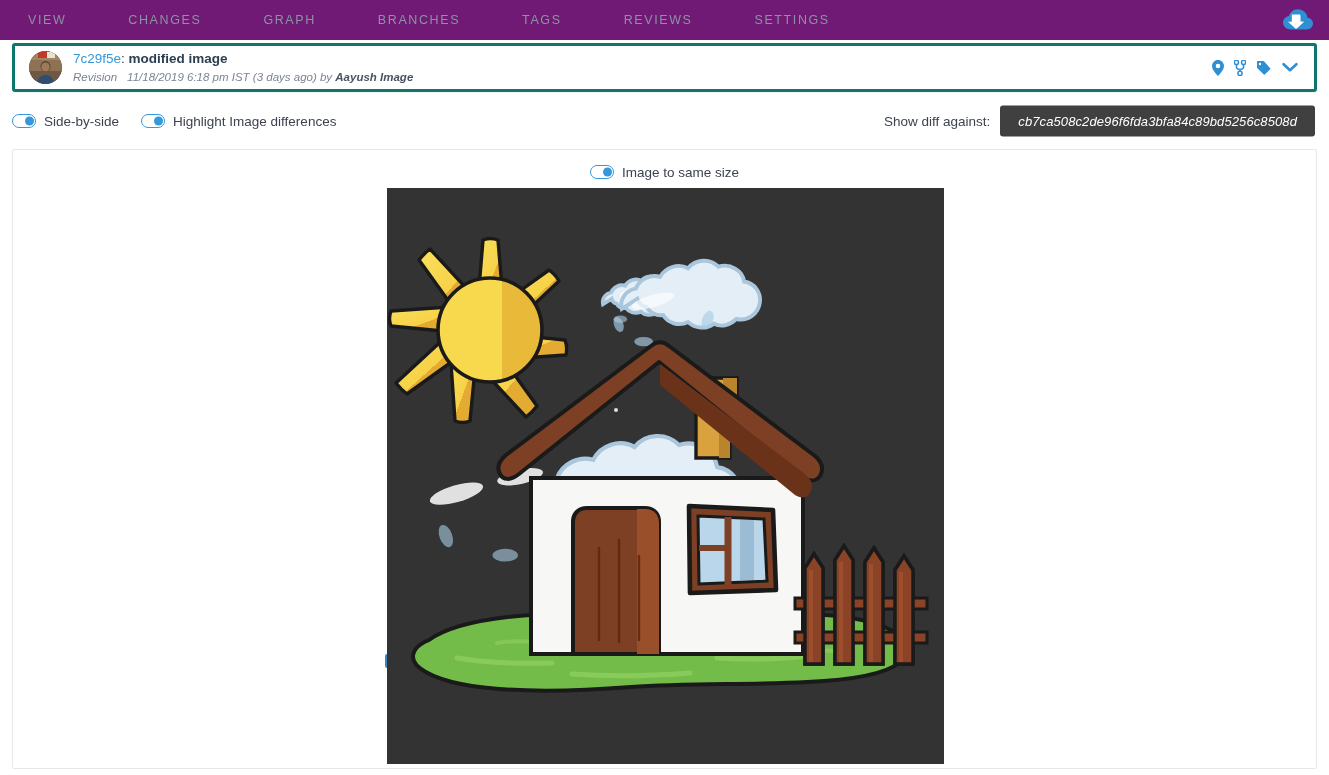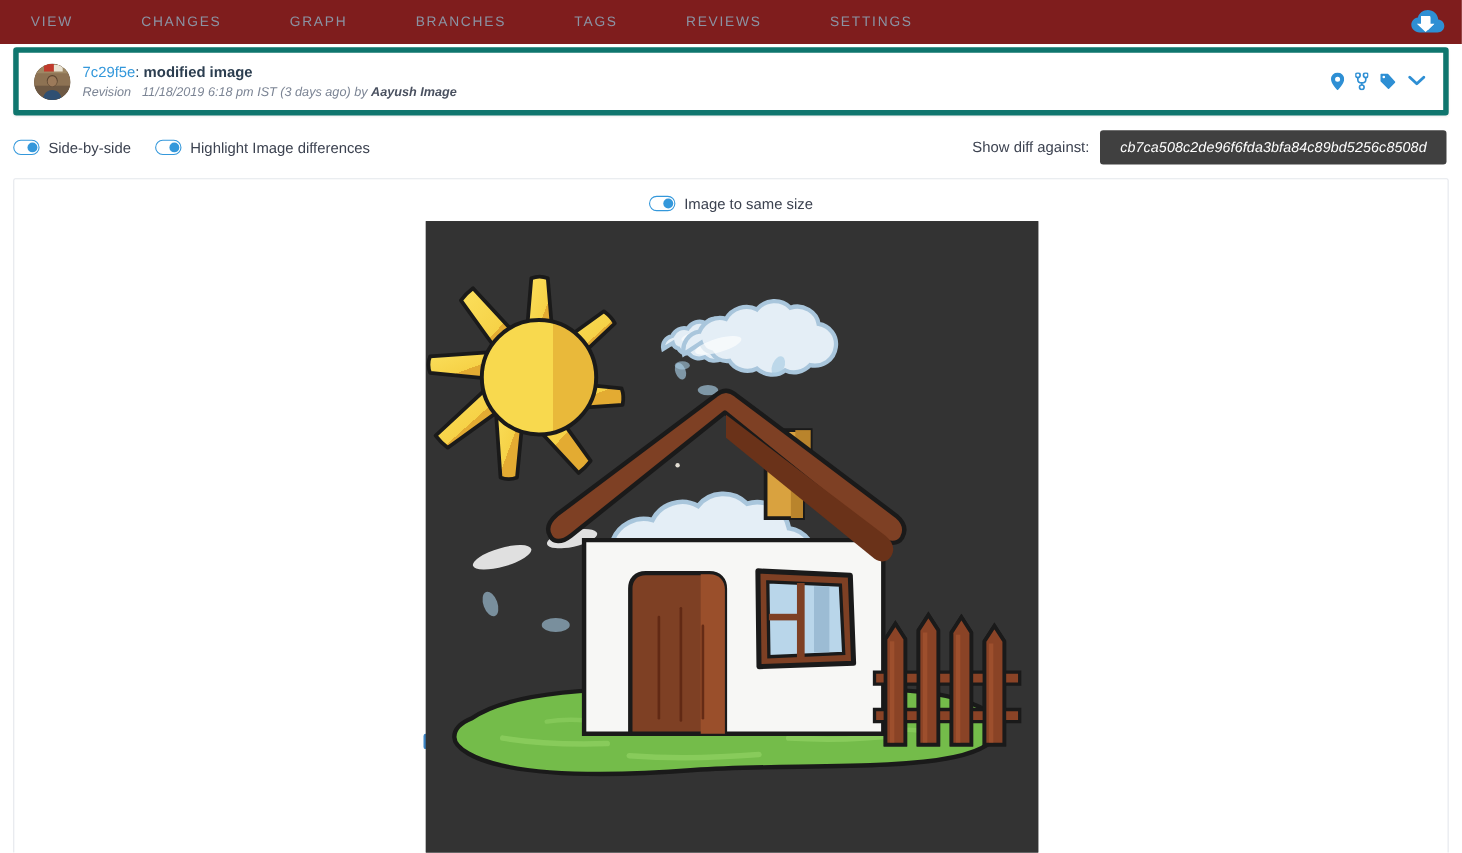--- a/index.html
+++ b/index.html
@@ -9,21 +9,21 @@
     width: 1329px; height: 775px;
     background: #ffffff;
     font-family: "Liberation Sans", "DejaVu Sans", sans-serif;
     overflow: hidden;
   }
 
   
   .topbar {
     position: relative;
     height: 40px;
-    background: #7f1d1d;
+    background: #701a75;
     display: flex;
     align-items: center;
     padding-left: 18px;
   }
   .nav-tabs { display: flex; align-items: center; }
   .nav-tab {
     font-size: 12.5px;
     letter-spacing: 1.6px;
     color: #8b93a3;
     text-transform: uppercase;
@@ -42,23 +42,23 @@
     transform: translateY(-50%);
     width: 34px; height: 30px;
     cursor: pointer;
     display: flex; align-items: center; justify-content: center;
   }
 
   
   .commit-card {
     position: relative;
     margin: 3px 12px 0 12px;
-    height: 62px;
+    height: 49px;
     background: #ffffff;
-    border: 5px solid #0f766e;
+    border: 3px solid #0f766e;
     border-radius: 3px;
     box-shadow: 0 1px 2px rgba(0,0,0,0.06);
     display: flex;
     align-items: center;
     padding: 0 14px;
   }
   .avatar {
     width: 33px; height: 33px;
     border-radius: 50%;
     overflow: hidden;

